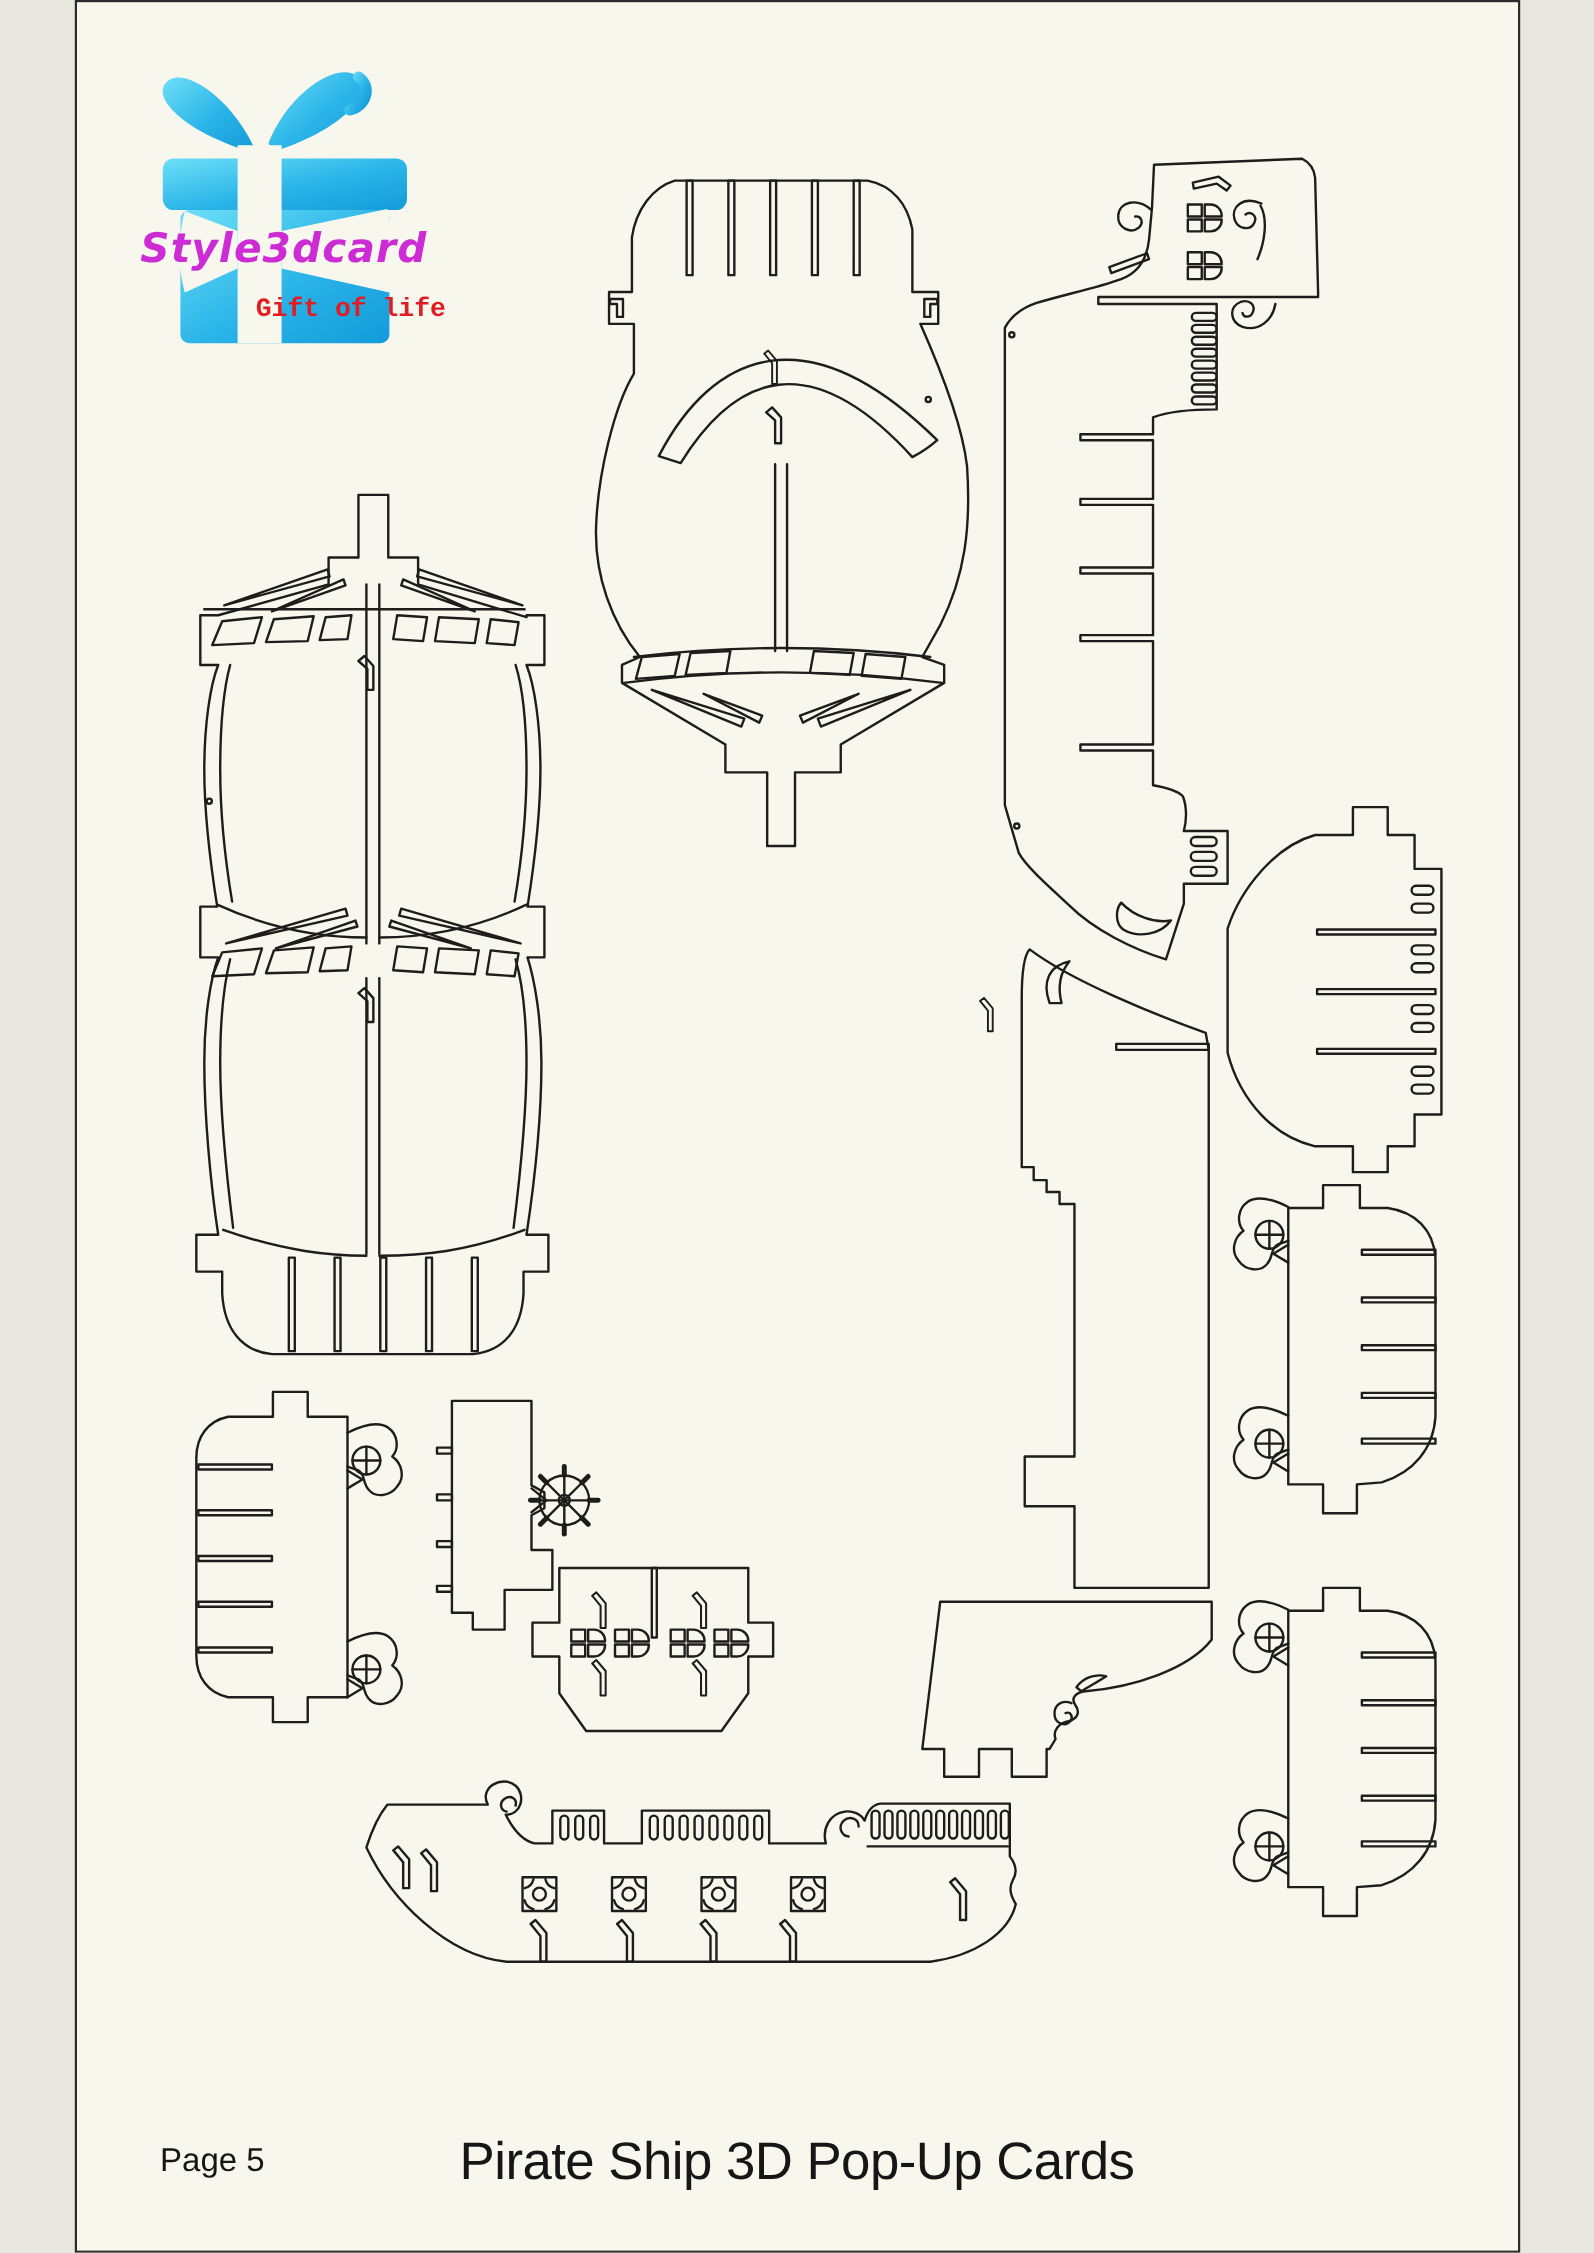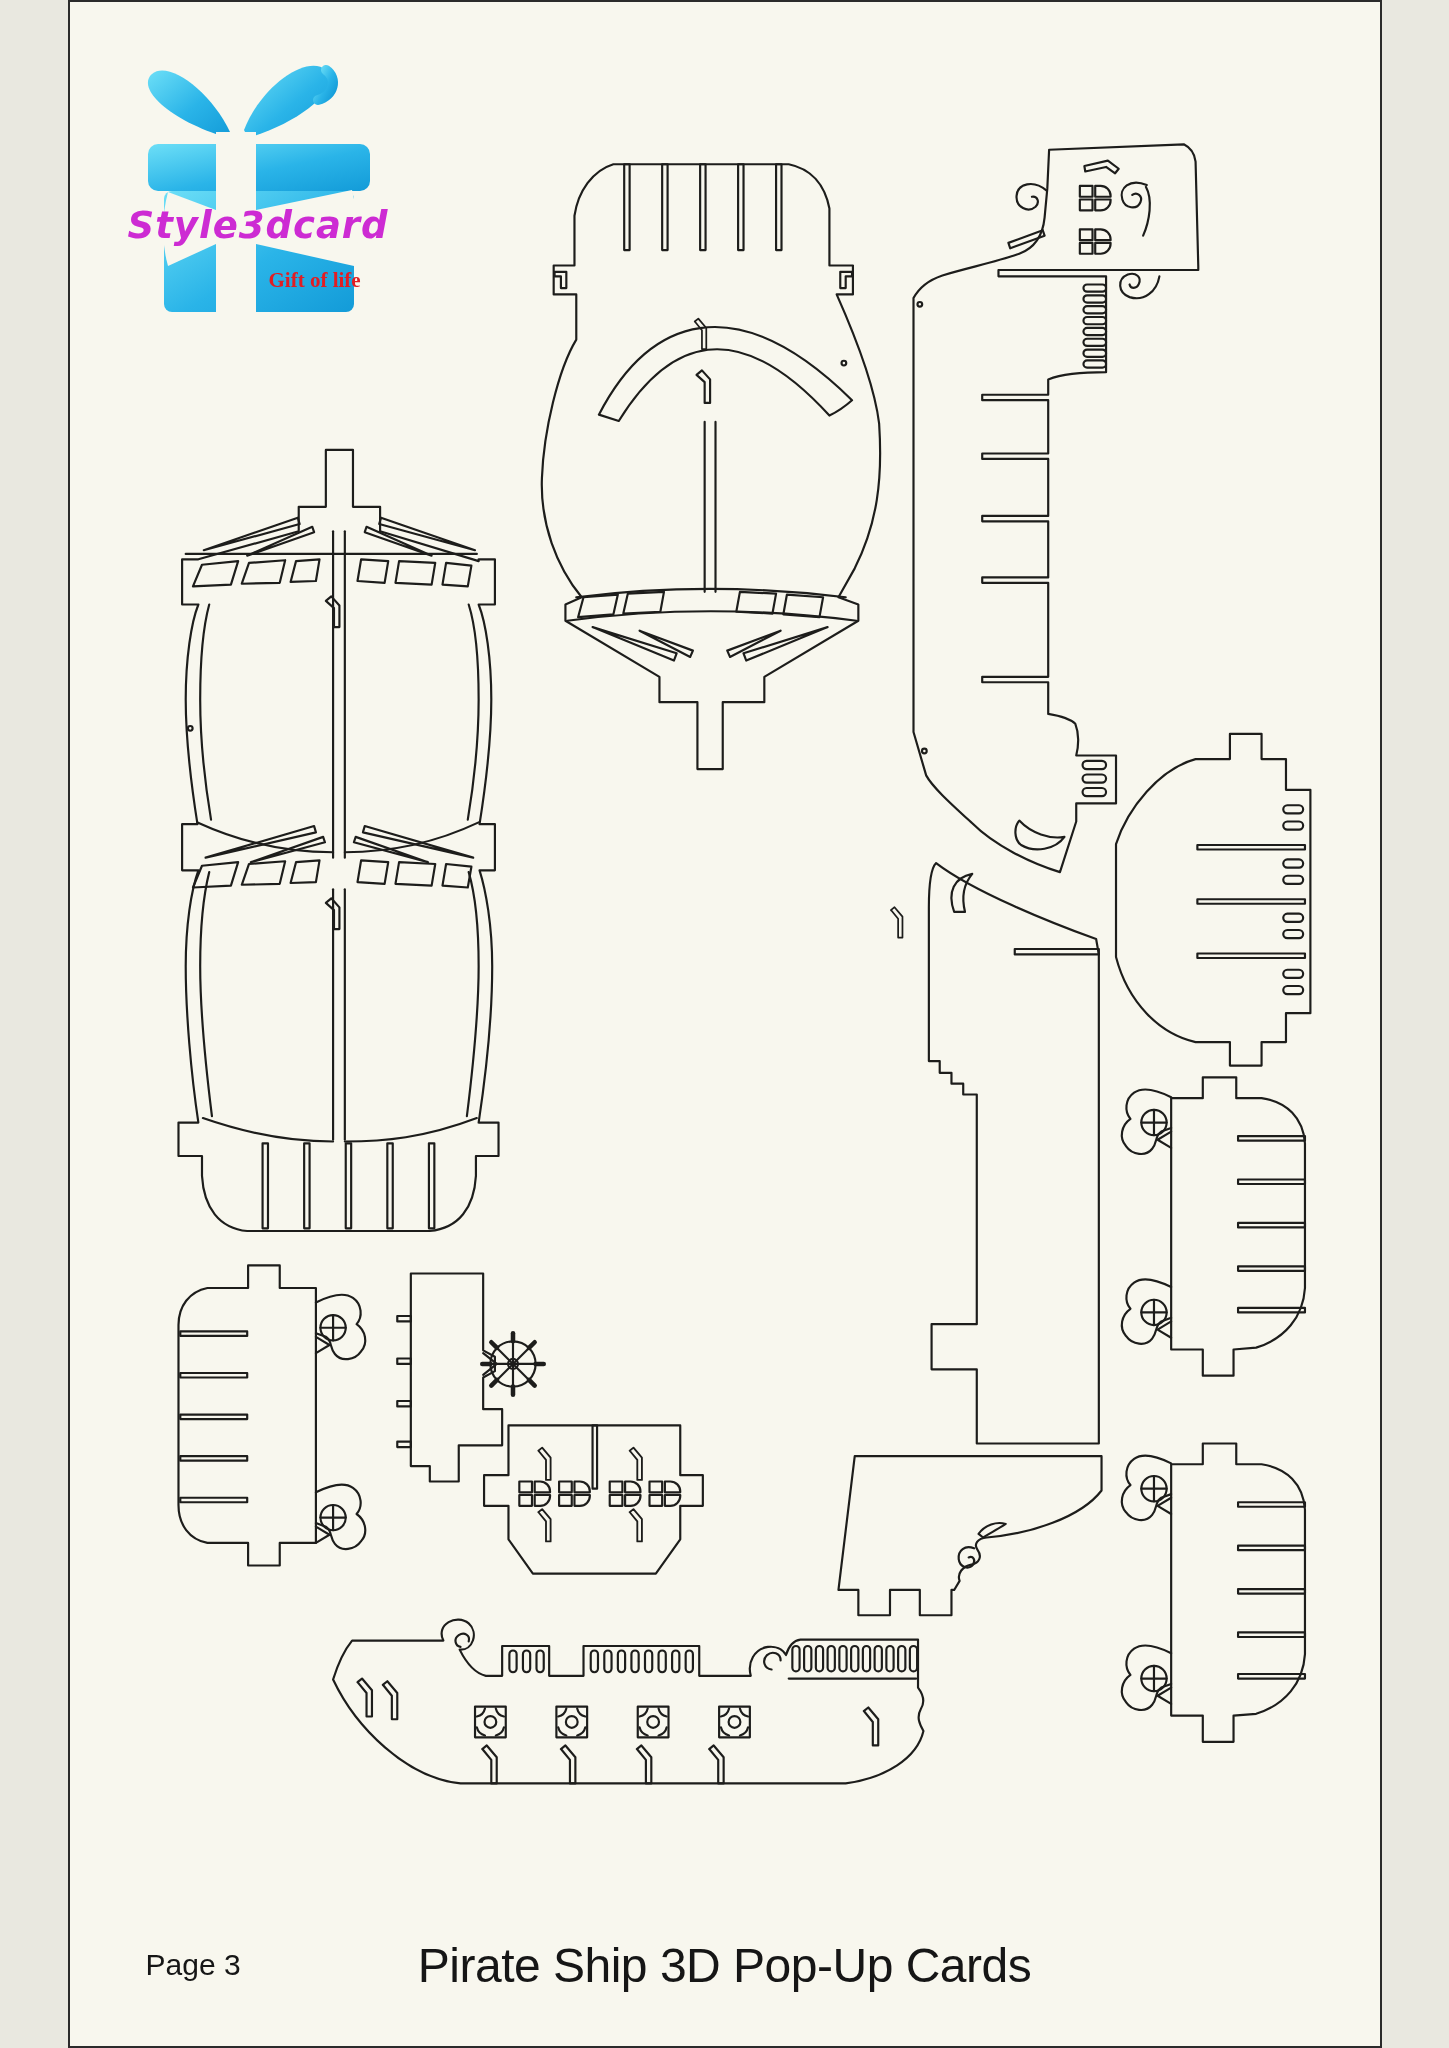--- a/index.html
+++ b/index.html
@@ -15,22 +15,22 @@
   .pattern-svg{position:absolute; left:0; top:0; width:100%; height:100%;}
   .cut{fill:none; stroke:var(--line); stroke-width:2.4; stroke-linejoin:round; stroke-linecap:round;}
   .logo{position:absolute; left:0; top:0; width:340px; height:340px;}
   .logo .brand{
     position:absolute; left:58px; top:202px; width:260px;
     font-family:"DejaVu Sans", sans-serif; font-style:italic; font-weight:700;
     font-size:37px; letter-spacing:1px; color:var(--magenta); white-space:nowrap;
   }
   .logo .tagline{
     position:absolute; left:163px; top:266px;
-    font-family:Liberation Serif, serif; font-weight:700;
-    font-size:21px; color:var(--red); white-space:nowrap;margin-left:36px;
+    font-family:Liberation Mono, monospace; font-weight:700;
+    font-size:24px; color:var(--red); white-space:nowrap;
   }
   .page-label{
     position:absolute; left:76px; top:1946px; font-size:30px; color:var(--text);
   }
   .sheet-title{
     position:absolute; left:0; right:0; top:1936px; text-align:center;
     font-size:48px; letter-spacing:-0.5px; color:var(--text);
   }
 </style>
 </head>
@@ -413,16 +413,16 @@
         <use href="#slit" transform="translate(456,1826)"></use>
         <use href="#slit" transform="translate(543,1826)"></use>
         <use href="#slit" transform="translate(627,1826)"></use>
         <use href="#slit" transform="translate(707,1826)"></use>
         <use href="#slit" transform="translate(878,1784)"></use>
       </g>
 
     </g>
   </svg>
 
-  <div class="page-label">Page 3</div>
+  <div class="page-label">Page 5</div>
   <div class="sheet-title">Pirate Ship 3D Pop-Up Cards</div>
 
 </div>
 
 </body></html>

